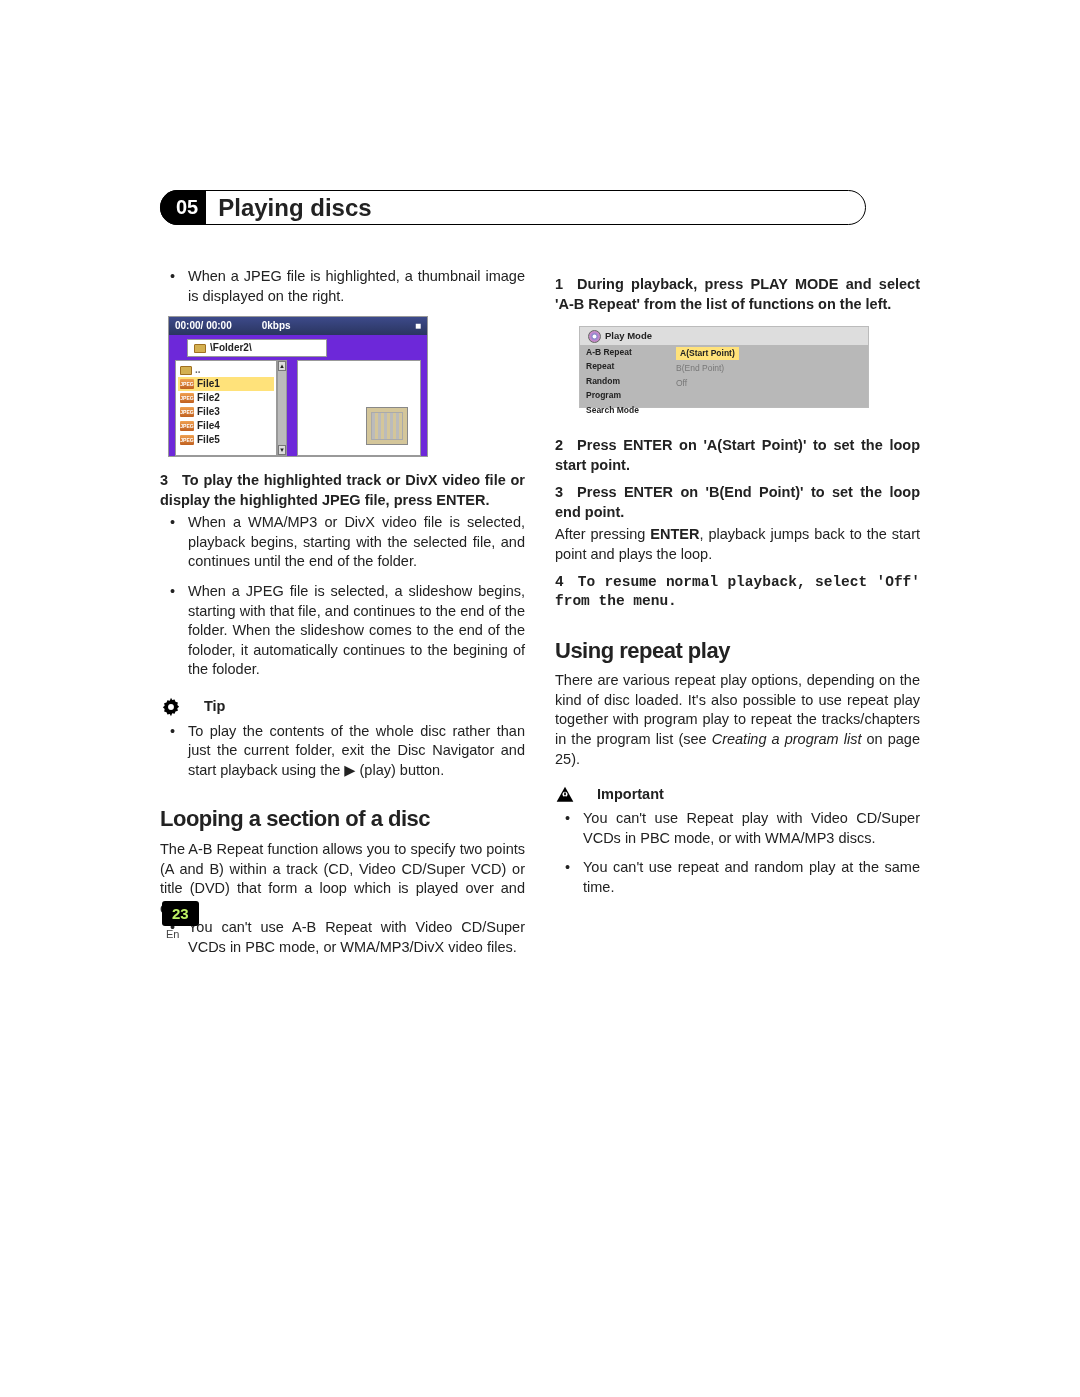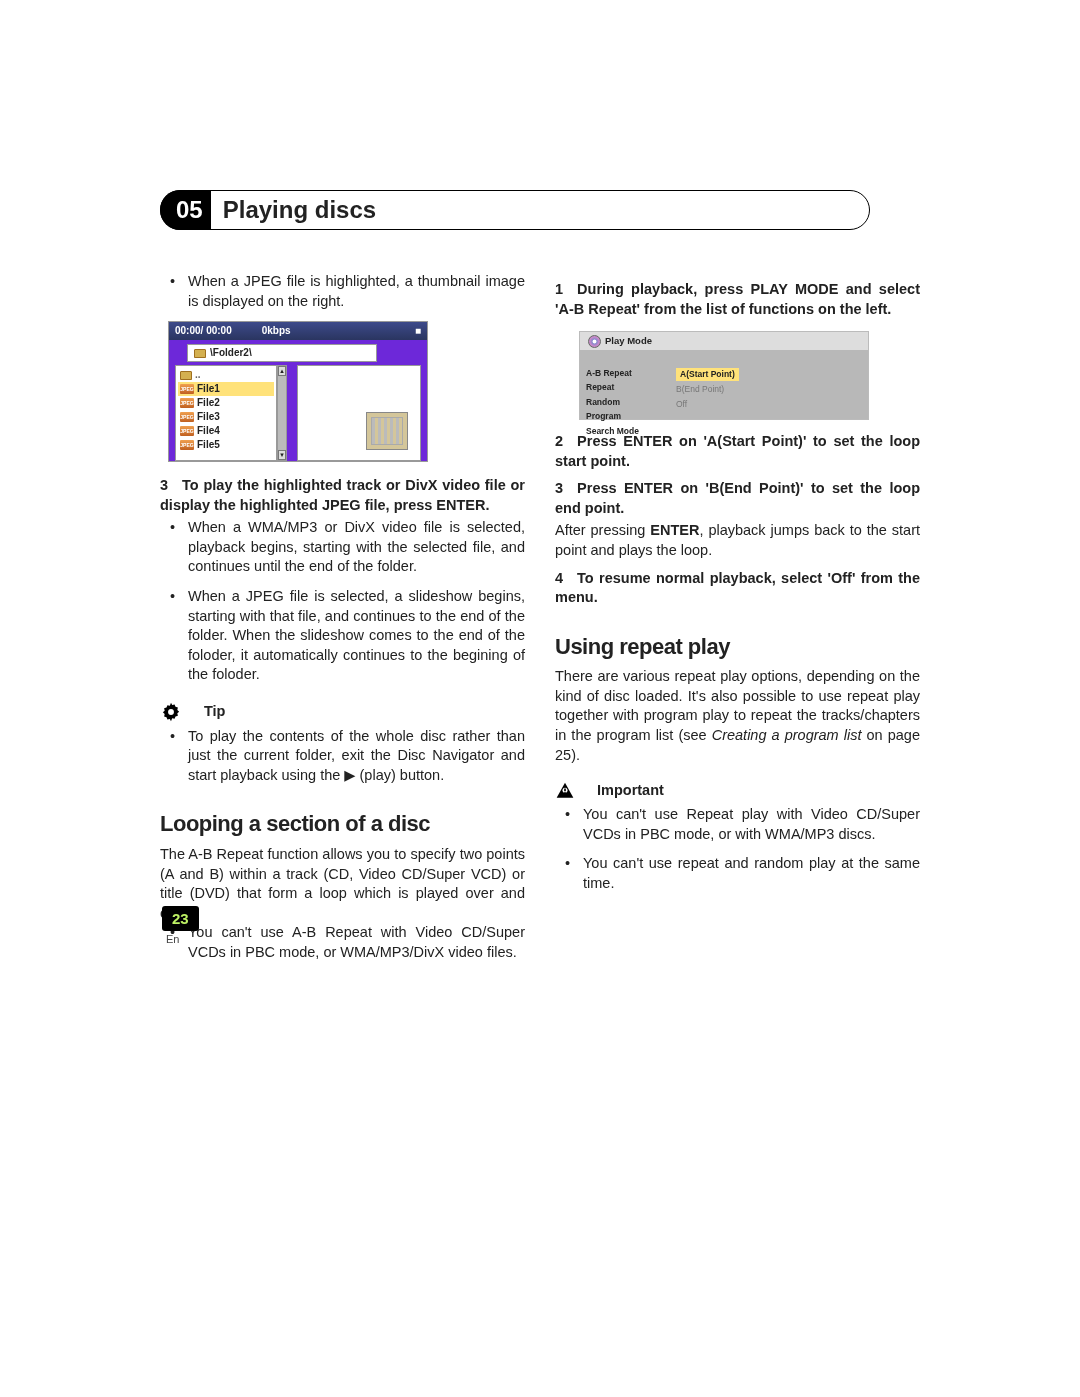--- a/index.html
+++ b/index.html
@@ -1,20 +1,20 @@
 <!DOCTYPE html>
 <html><head>
   <meta charset="utf-8">
   <style>
     * { box-sizing: border-box; margin: 0; padding: 0; }
     body { font-family: Arial, Helvetica, sans-serif; background: #fff; width: 1080px; height: 1397px; position: relative; color: #222; }
     .page { padding: 190px 160px 50px 160px; position: relative; }
     .chapter-header { position: relative; margin-bottom: 42px; display: flex; align-items: center; }
     .chapter-pill { position: relative; display: flex; align-items: center; }
-    .chapter-num { background: #000; color: #fff; font-size: 24px; font-weight: bold; padding: 6px 8px 6px 16px; border-radius: 24px 0 0 24px; }
+    .chapter-num { background: #000; color: #fff; font-size: 20px; font-weight: bold; padding: 6px 8px 6px 16px; border-radius: 24px 0 0 24px; }
     .chapter-title { font-size: 24px; font-weight: bold; padding-left: 12px; padding-right: 24px; }
     .pill-border { position: absolute; left: 0; right: -470px; top: 0; bottom: 0; border: 1.5px solid #000; border-radius: 24px; z-index: -1; }
 
     .columns { display: flex; gap: 30px; }
     .col { width: 50%; font-size: 14.5px; line-height: 1.35; }
 
     .bullet-list { list-style: none; padding-left: 28px; }
     .bullet-list li { position: relative; margin-bottom: 10px; text-align: justify; }
     .bullet-list li::before { content: "•"; position: absolute; left: -18px; top: 0; }
 
@@ -22,21 +22,21 @@
     .step-heading .num { margin-right: 14px; }
 
     .section-heading { font-size: 22px; font-weight: bold; margin-top: 24px; margin-bottom: 6px; letter-spacing: -0.5px; }
     .body-text { text-align: justify; }
     .italic { font-style: italic; }
 
     
     .nav-screenshot { border: 1px solid #999; margin: 8px 0 14px 8px; width: 260px; background: #6d28d9; font-size: 10px; }
     .nav-status { background: linear-gradient(#3d4a8a,#2a3560); color: #fff; padding: 3px 6px; display: flex; gap: 30px; font-weight: bold; height: 18px; align-items: center; }
     .nav-status .stop { margin-left: auto; font-size: 10px; }
-    .nav-folder { background: #fff; border: 1px solid #999; margin: 4px 6px 0 18px; padding: 2px 6px; font-weight: bold; display: flex; align-items: center; gap: 4px; height: 18px; width: 190px; }
+    .nav-folder { background: #fff; border: 1px solid #999; margin: 4px 6px 0 18px; padding: 2px 6px; font-weight: bold; display: flex; align-items: center; gap: 4px; height: 18px; width: 140px; }
     .nav-body { display: flex; margin-top: 3px; height: 96px; }
     .nav-filelist { width: 102px; background: #fff; border: 1px solid #999; margin-left: 6px; padding: 2px; }
     .filerow { display: flex; align-items: center; gap: 3px; height: 14px; font-weight: bold; padding-left: 2px; }
     .filerow.up { padding-left: 2px; color: #666; }
     .filerow.sel { background: #ffe27a; }
     .filerow .jpeg-icon { width: 14px; height: 10px; background: linear-gradient(#f0a050,#c06020); border-radius: 1px; font-size: 5px; display: flex; align-items: center; justify-content: center; color: #fff; }
     .nav-scroll { width: 10px; background: #bbb; border: 1px solid #999; display: flex; flex-direction: column; justify-content: space-between; }
     .nav-scroll .arrow { height: 10px; background: #ddd; border: 1px solid #777; font-size: 7px; text-align: center; line-height: 8px; }
     .nav-thumb { flex: 1; background: #fff; border: 1px solid #999; margin-right: 6px; margin-left: 10px; position: relative; }
     .nav-thumb-img { position: absolute; bottom: 10px; right: 12px; width: 42px; height: 38px; background: #d4c69a; border: 1px solid #888; }
@@ -45,24 +45,24 @@
 
     
     .icon-note { display: flex; align-items: center; gap: 22px; margin-top: 16px; margin-bottom: 4px; }
     .gear-icon { width: 22px; height: 22px; position: relative; }
     .gear-icon svg { width: 22px; height: 22px; }
 
     
     .imp-icon { width: 20px; height: 20px; position: relative; }
 
     
-    .playmode-screenshot { border: 1px solid #bbb; margin: 12px 0 12px 24px; width: 290px; background: #e8e8e8; font-size: 9px; }
+    .playmode-screenshot { border: 1px solid #bbb; margin: 12px 0 28px 24px; width: 290px; background: #e8e8e8; font-size: 9px; }
     .pm-title { background: #ddd; padding: 3px 8px; font-weight: bold; display: flex; align-items: center; gap: 4px; font-size: 9.5px; height: 18px; }
     .pm-disc-icon { width: 13px; height: 13px; border-radius: 50%; background: radial-gradient(circle,#fff 20%,#88c 30%,#c8c 60%,#999 100%); border: 1px solid #666; }
-    .pm-body { display: flex; background: #b8b8b8; padding: 16px 6px 6px 6px; height: 69px; }
+    .pm-body { display: flex; background: #b8b8b8; padding: 0 6px 6px 6px; height: 62px; }
     .pm-left { width: 84px; }
     .pm-left div { font-weight: bold; font-size: 8.5px; padding: 1.5px 0; }
     .pm-right { flex: 1; padding-left: 6px; }
     .pm-right div { font-size: 8.5px; padding: 1.5px 0; }
     .pm-right .sel { background: #ffe27a; font-weight: bold; display: inline-block; padding: 1px 4px; }
     .pm-right .dim { color: #777; }
 
     
     .pagefoot { position: absolute; bottom: 78px; left: 162px; }
     .pagenum { background: #000; color: #bef264; font-size: 15px; font-weight: bold; padding: 4px 10px; border-radius: 3px; display: inline-block; }
@@ -180,21 +180,21 @@
             <div><span class="sel">A(Start Point)</span></div>
             <div class="dim">B(End Point)</div>
             <div class="dim">Off</div>
           </div>
         </div>
       </div>
 
       <p class="step-heading"><span class="num">2</span><span>Press ENTER on 'A(Start Point)' to set the loop start point.</span></p>
       <p class="step-heading"><span class="num">3</span><span>Press ENTER on 'B(End Point)' to set the loop end point.</span></p>
       <p class="body-text"><span>After pressing </span><b>ENTER</b><span>, playback jumps back to the start point and plays the loop.</span></p>
-      <p class="step-heading" style=""><span class="num">4</span><span>To resume normal playback, select 'Off' from the menu.</span></p>
+      <p class="step-heading" style="font-family:Liberation Mono, monospace;"><span class="num">4</span><span>To resume normal playback, select 'Off' from the menu.</span></p>
 
       <h2 class="section-heading">Using repeat play</h2>
       <p class="body-text"><span>There are various repeat play options, depending on the kind of disc loaded. It's also possible to use repeat play together with program play to repeat the tracks/chapters in the program list (see </span><span class="italic">Creating a program list</span><span> on page 25).</span></p>
 
       <div class="icon-note">
         <span class="imp-icon">
           <svg viewBox="0 0 24 24" width="20" height="20">
               <polygon points="12,2 22,20 2,20" fill="#000"></polygon>
               <circle cx="12" cy="11" r="3" fill="#fff"></circle>
               <rect x="11" y="9" width="2" height="3" fill="#000"></rect>

